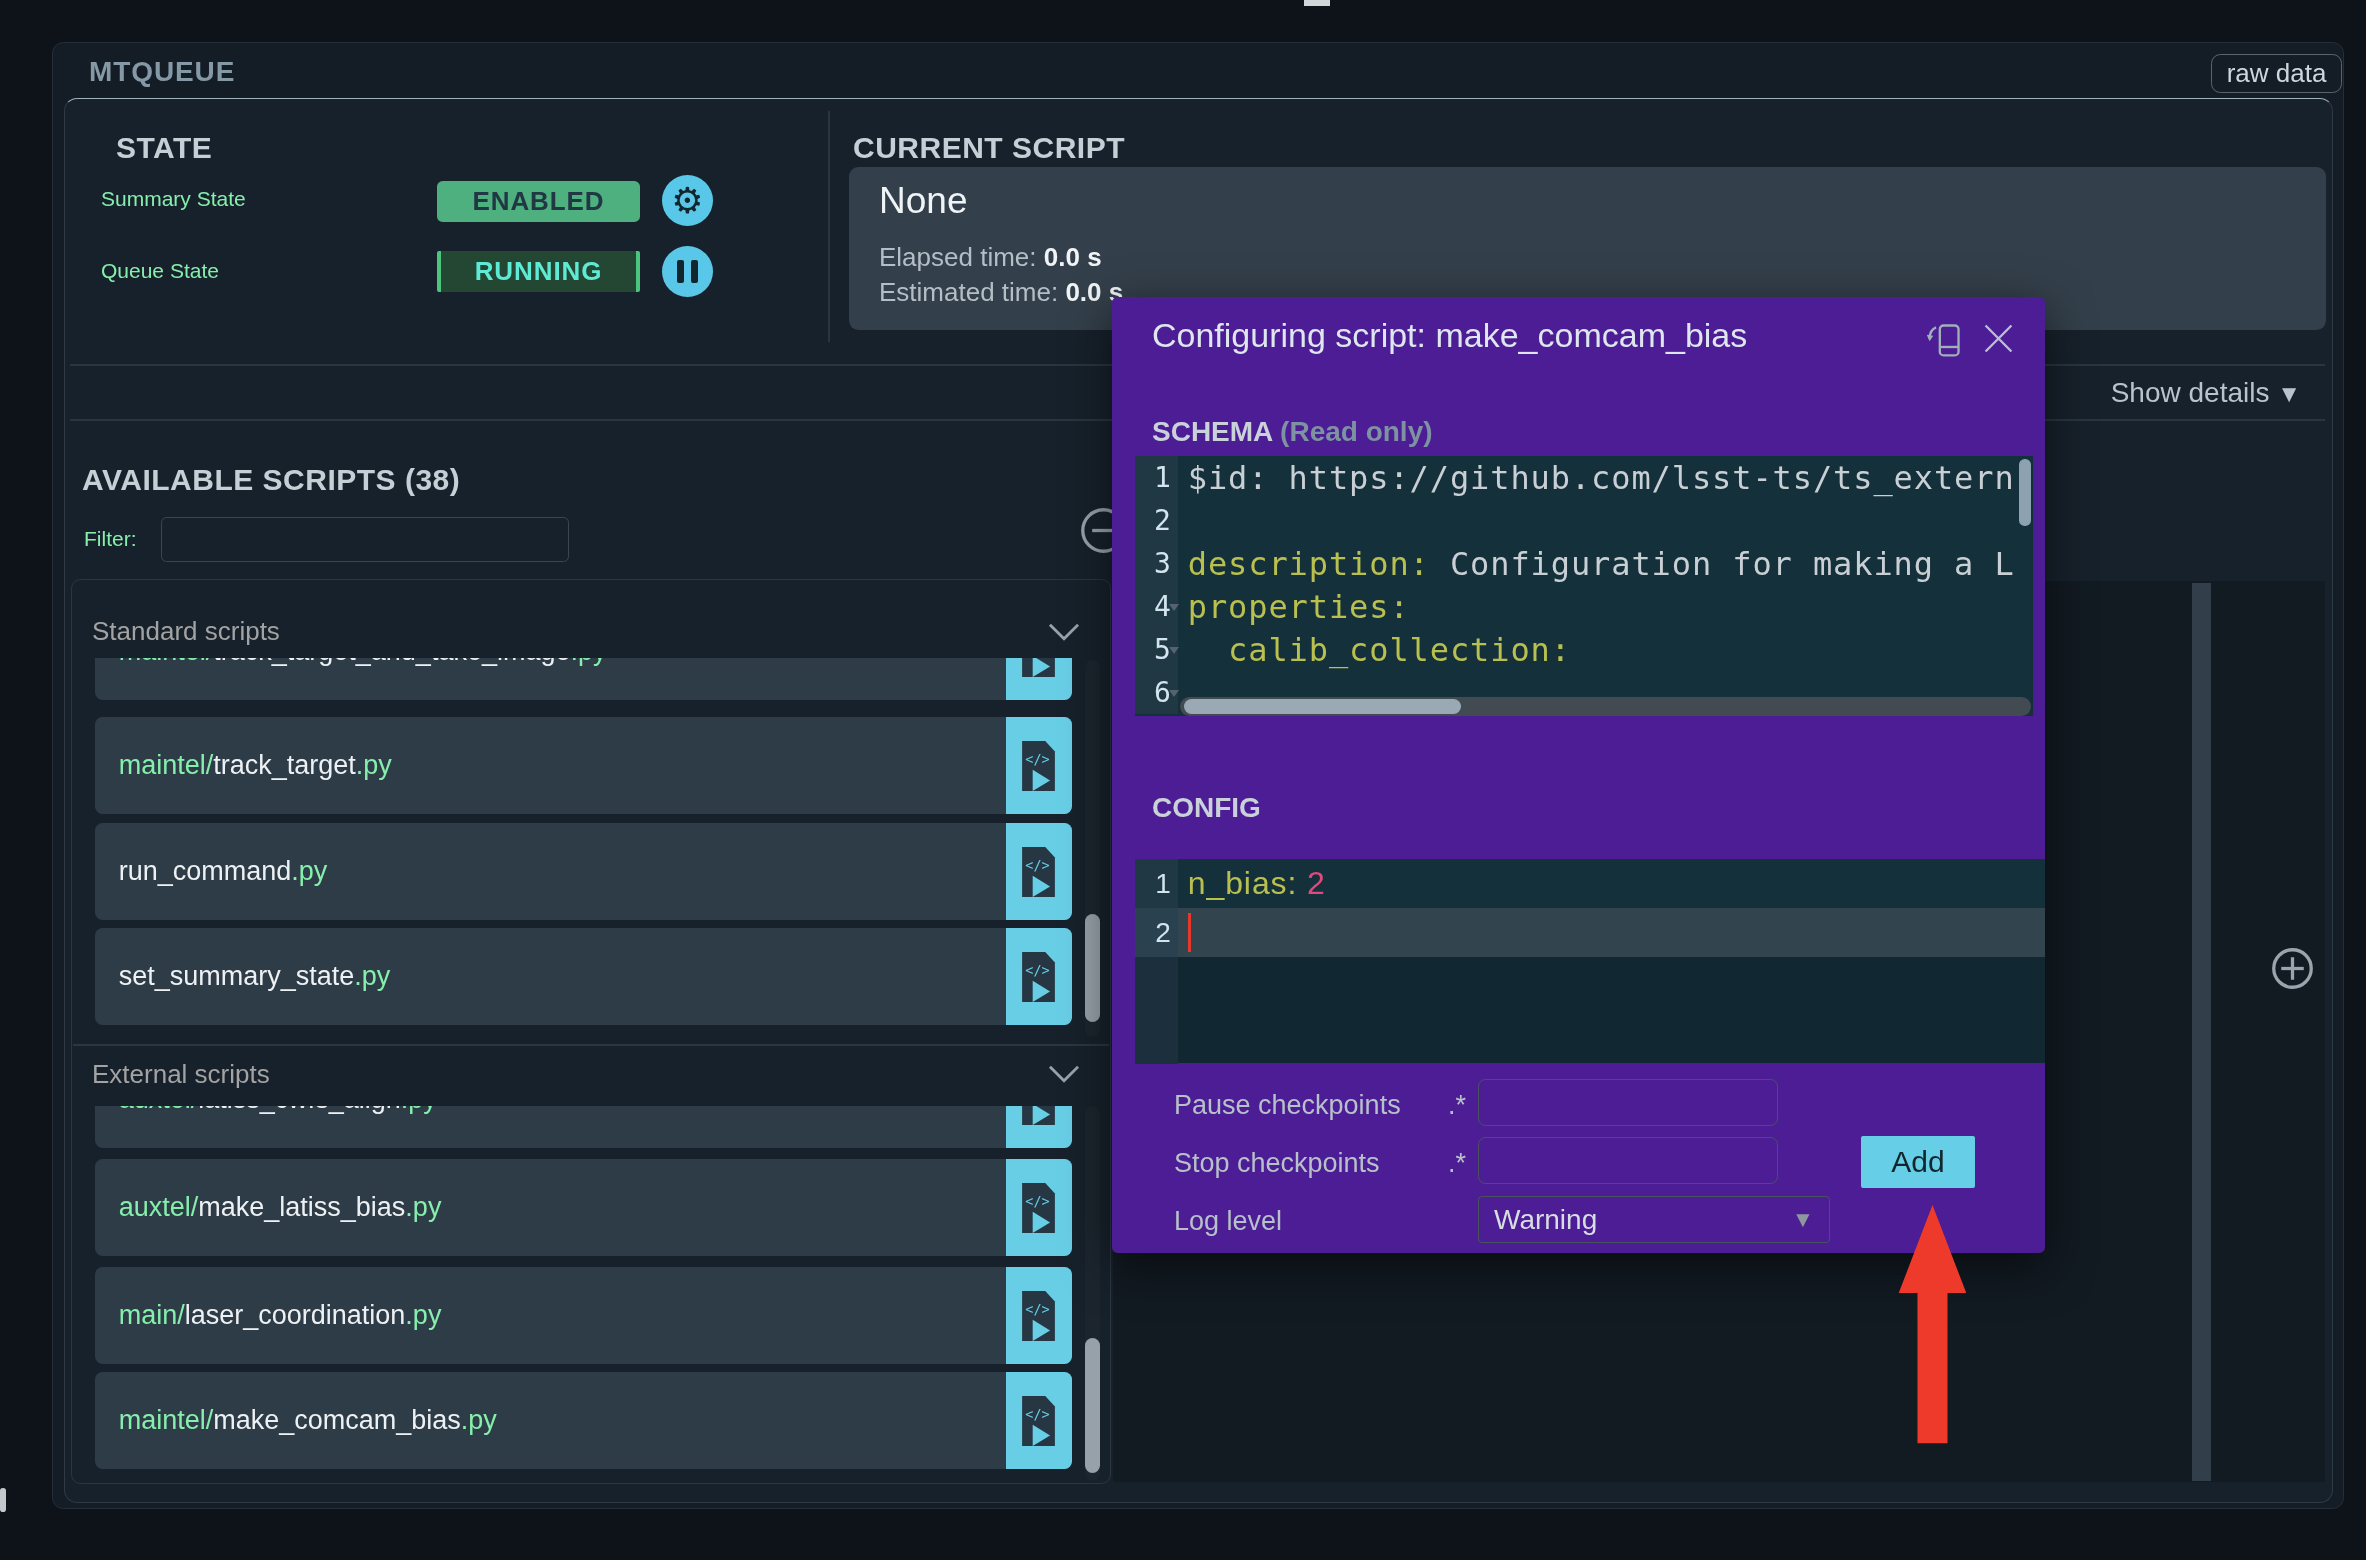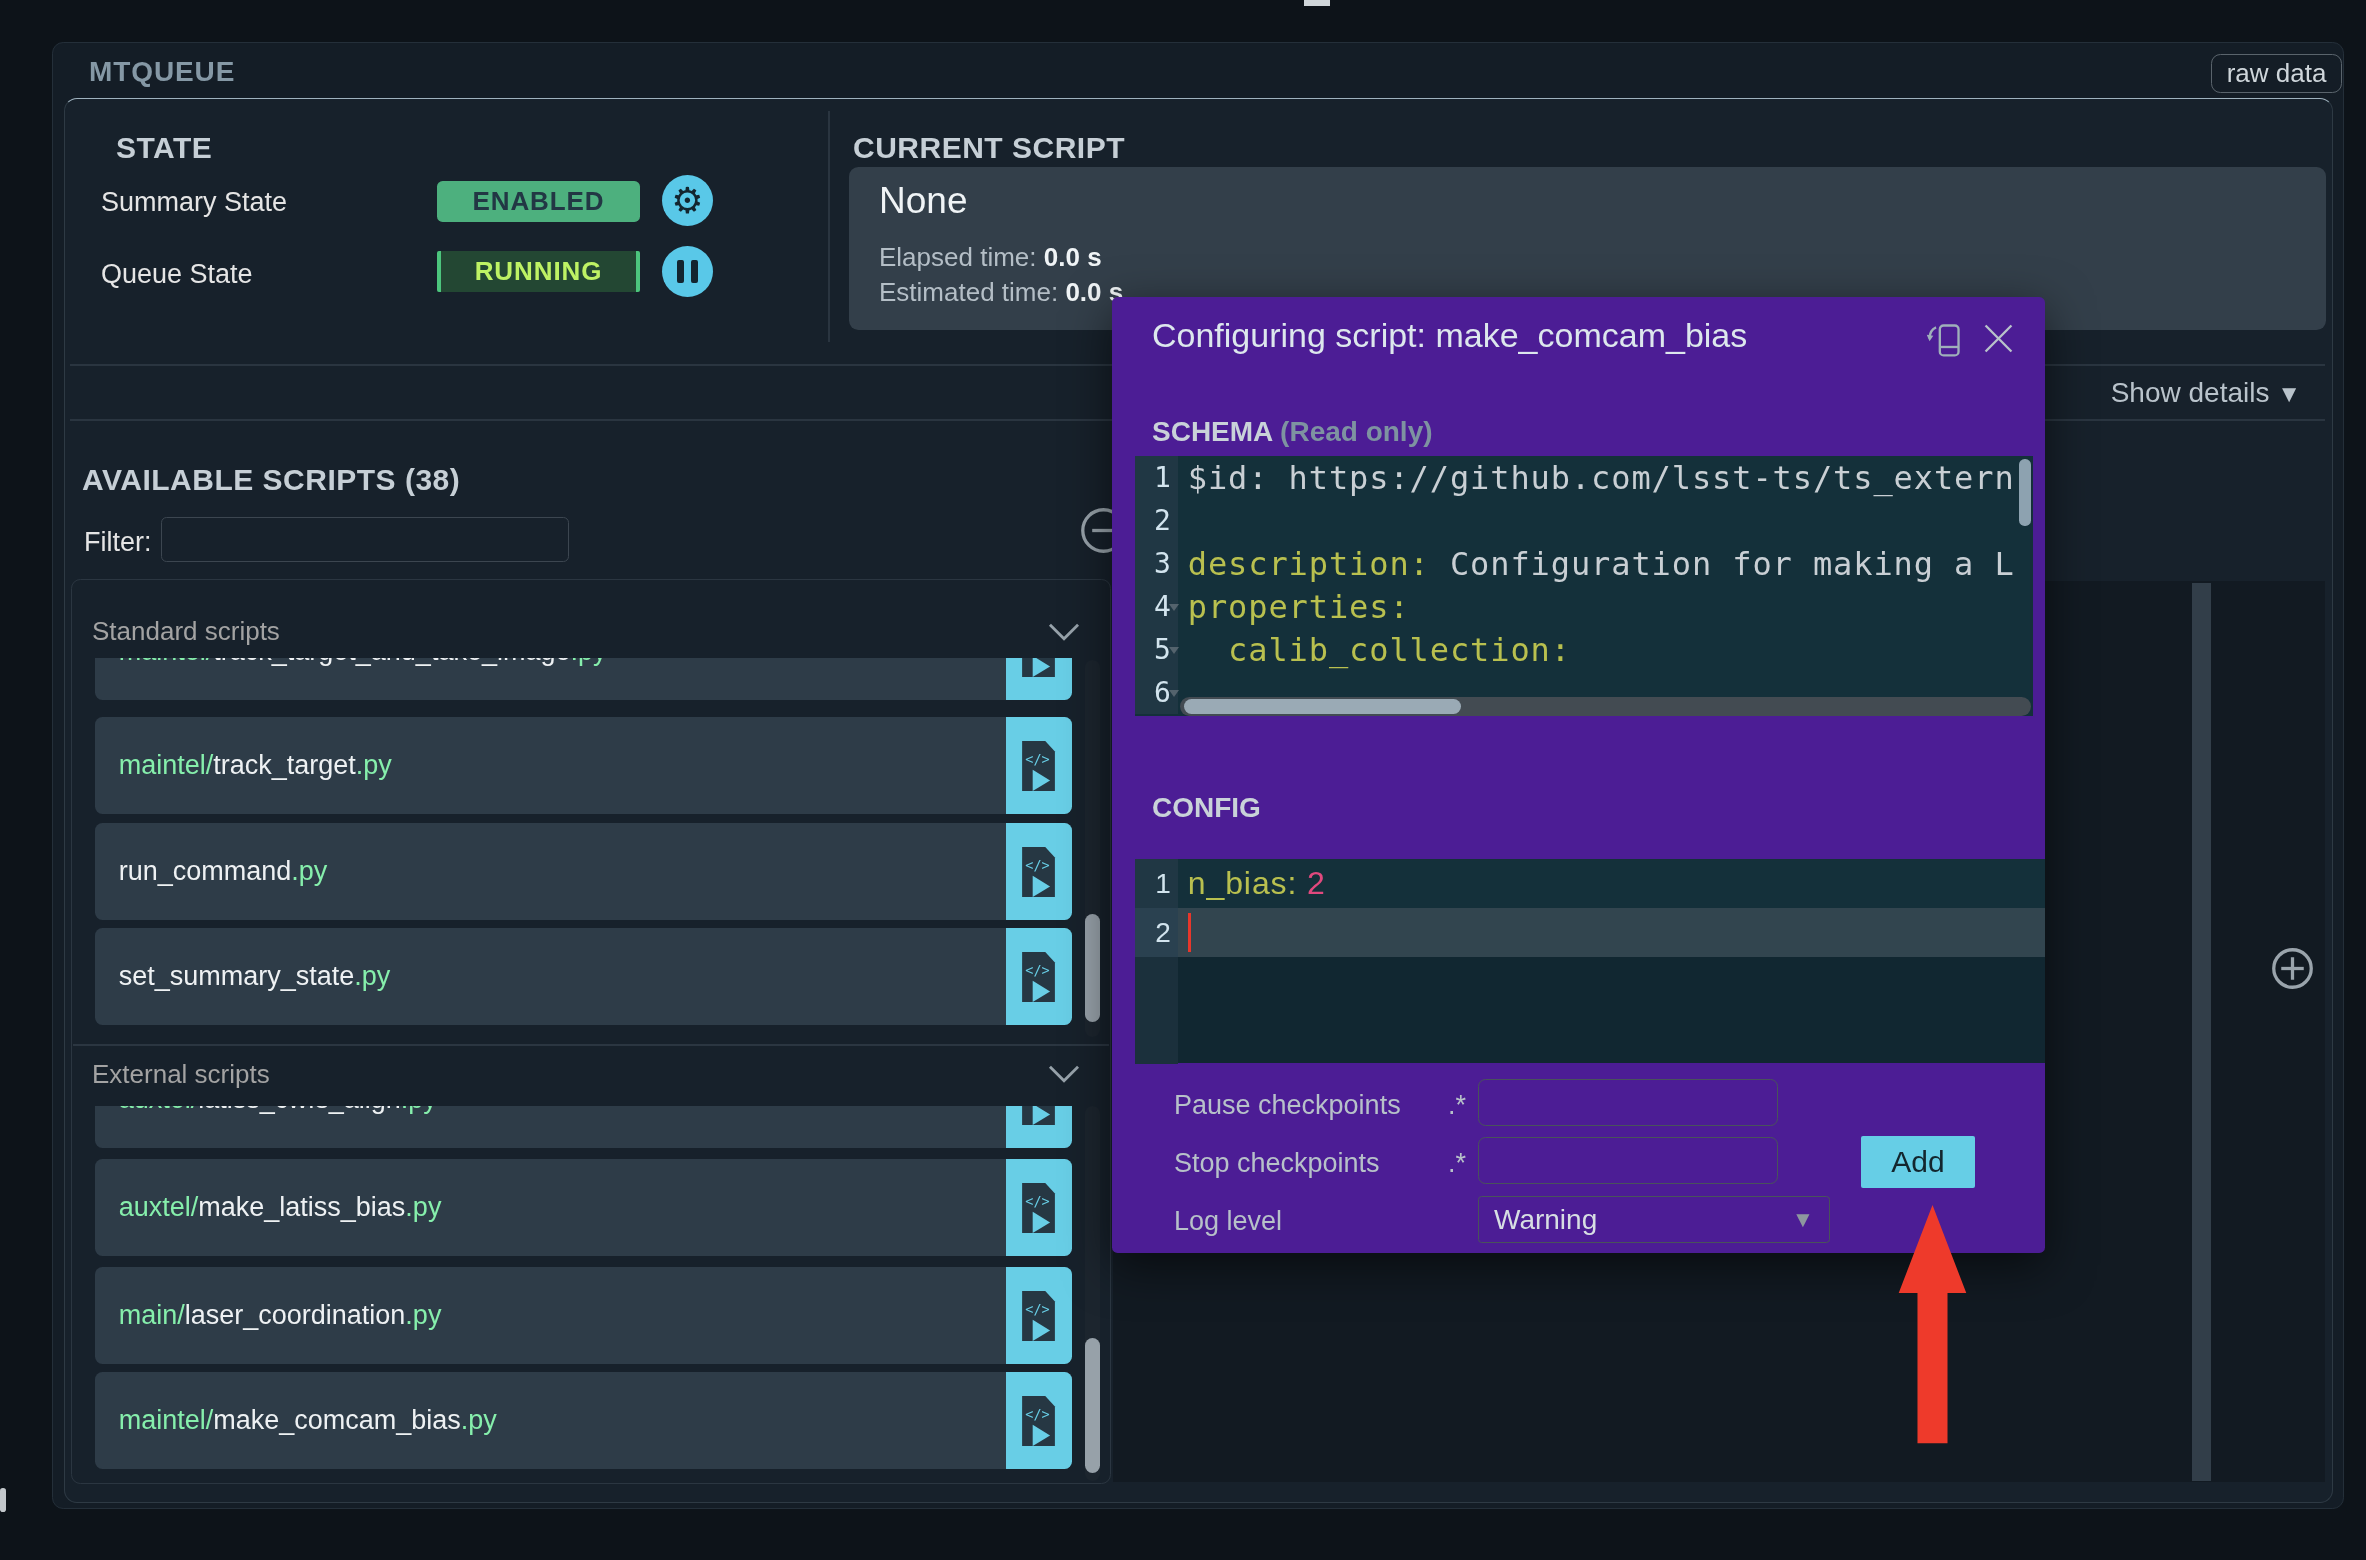--- a/index.html
+++ b/index.html
@@ -12,28 +12,28 @@
                border:0.9px solid #242f39;border-radius:11.2px;}
   .panel-title{left:89px;top:56px;font-size:28px;font-weight:bold;letter-spacing:0.9px;color:#8598a5;}
   .raw-data-btn{left:2211px;top:54px;width:131px;height:39px;border:1.9px solid #5a646c;border-radius:9.4px;
                 background:transparent;color:#cfd6db;font-size:26px;font-family:"Liberation Sans",sans-serif;
                 display:flex;align-items:center;justify-content:center;}
   .inner-panel{left:64px;top:98px;width:2267px;height:1403px;background:#17212b;
                border:1.9px solid #2e3a44;border-top:1.9px solid #9fb2be;border-radius:13px;}
 
   
   .h-section{font-size:30px;font-weight:bold;color:#c6cfd6;letter-spacing:0.5px;}
-  .lbl{font-size:27px;color:#e5e5e5;}
+  .lbl{font-size:21px;color:#86efac;}
   .badge-filled{left:437px;top:181px;width:203px;height:41px;background:#4db07e;border-radius:5.6px;
                 display:flex;align-items:center;justify-content:center;
                 color:#223744;font-weight:bold;font-size:26px;letter-spacing:0.9px;}
   .badge-outline{left:437px;top:251px;width:203px;height:41px;background:#24493590;background:#254936;
                  border-left:4.7px solid #4cc57d;border-right:4.7px solid #4cc57d;border-radius:1.9px;
                  display:flex;align-items:center;justify-content:center;
-                 color:#bef264;font-weight:bold;font-size:26px;letter-spacing:0.9px;box-sizing:border-box;background:#234733;}
+                 color:#5eead4;font-weight:bold;font-size:26px;letter-spacing:0.9px;box-sizing:border-box;background:#234733;}
   .circle-btn{width:51px;height:51px;border-radius:50%;background:#59c8e8;display:flex;
               align-items:center;justify-content:center;}
   .gear-glyph{font-family:"DejaVu Sans",sans-serif;font-size:36px;color:#13252f;line-height:1;}
   .pause-bars{display:flex;gap:6.6px;}
   .pause-bars i{display:block;width:7.5px;height:22.5px;background:#13252f;border-radius:1.9px;}
 
   
   .cs-panel{left:849px;top:167px;width:1477px;height:163px;background:#333f4a;border-radius:9.4px;}
   .cs-name{left:879px;top:180px;font-size:37px;color:#f0f4f6;}
   .cs-row{font-size:26px;color:#b4bec6;}

